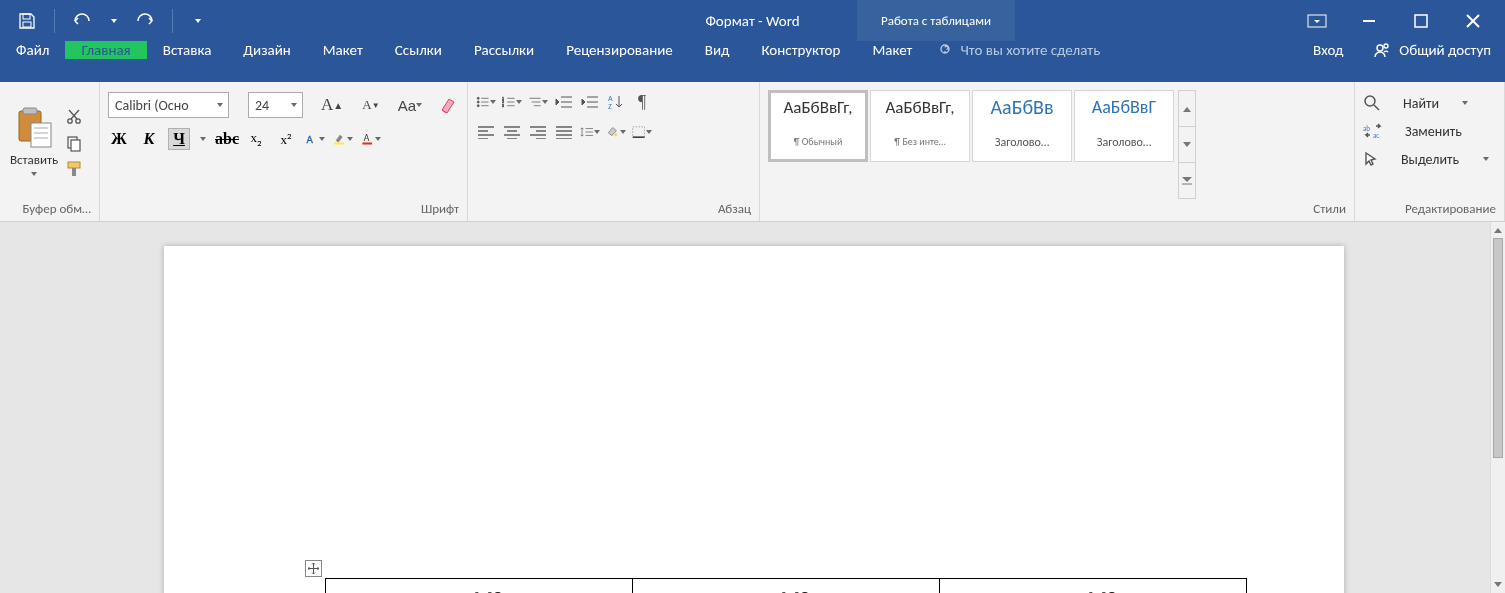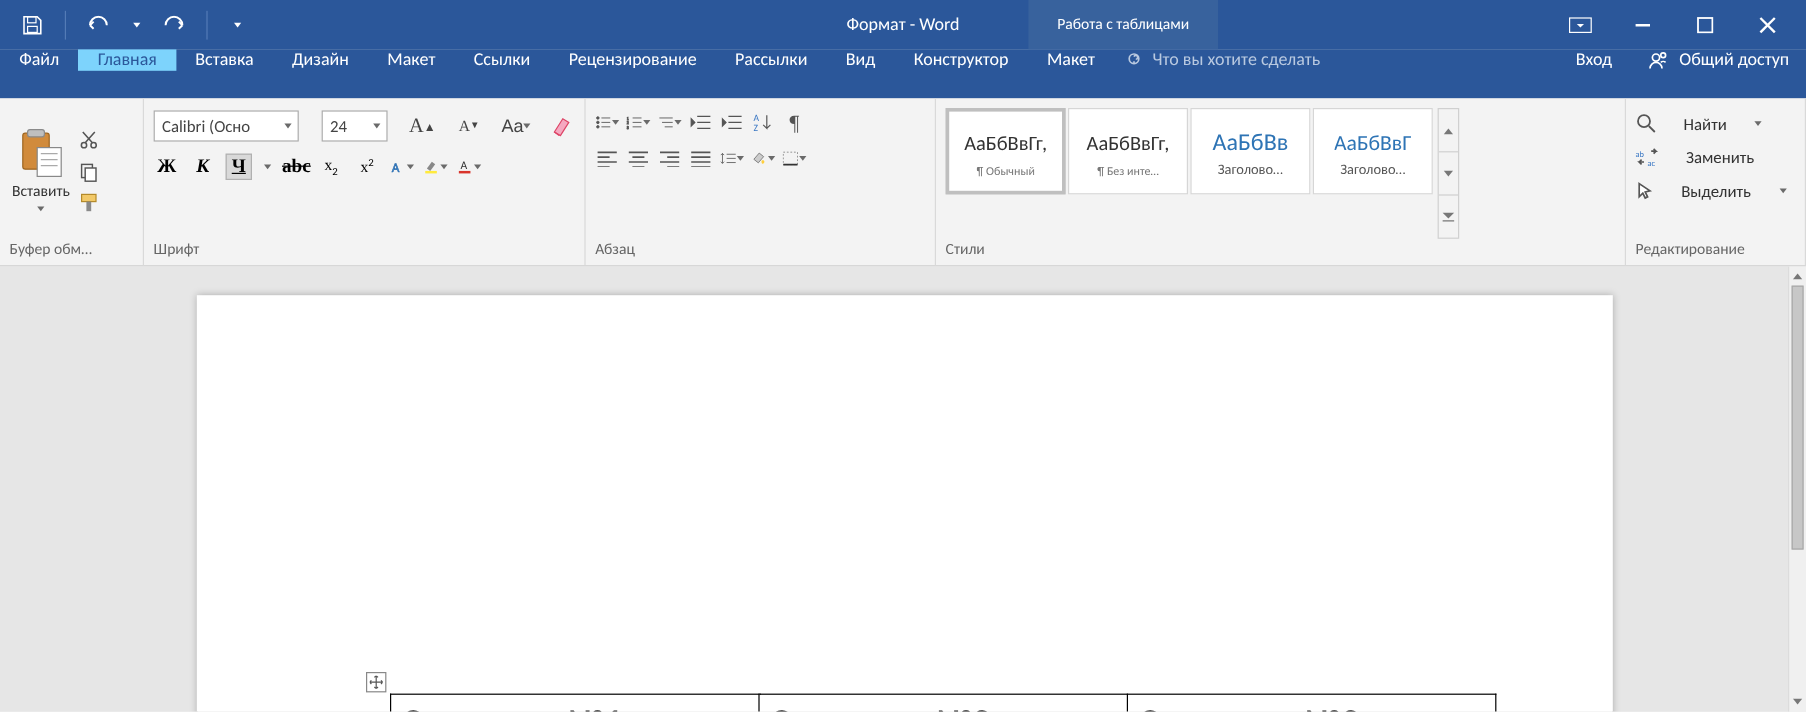--- a/index.html
+++ b/index.html
@@ -12,31 +12,31 @@
 .qat-btn svg { fill:#fff; stroke:#fff; }
 .sep-v { width:1px; height:24px; background:#537bb6; }
 .title-center { position:absolute; left:0; right:0; text-align:center; font-size:15px; pointer-events:none; }
 .context-tab { position:absolute; left:857px; top:0; height:41px; background:#38629d; padding:0 24px; display:flex; align-items:center; font-size:13px; }
 .win-controls { position:absolute; right:0; top:0; height:41px; display:flex; align-items:center; gap:28px; padding:0 20px; }
 .win-btn { width:24px; height:24px; display:flex; align-items:center; justify-content:center; cursor:pointer; }
 
 
 .tabs { height:41px; background:#2b579a; display:flex; align-items:flex-start; color:#fff; font-size:15px; }
 .tab { padding:0 16px; display:flex; align-items:center; cursor:pointer; white-space:nowrap; }
-.tab.active { background:#7dd3fc; color:#2b579a; }
+.tab.active { background:#22c55e; color:#2b579a; }
 .tell-me { display:flex; align-items:center; gap:6px; color:#b9c9e0; margin-left:10px; cursor:pointer; }
 .tell-me svg { stroke:#b9c9e0; fill:none; }
 .right-tabs { margin-left:auto; display:flex; align-items:stretch; }
 .share { display:flex; align-items:center; gap:8px; padding:0 14px; cursor:pointer; }
 
 
 .ribbon { height:140px; background:#f3f3f3; display:flex; border-bottom:1px solid #d0d0d0; }
 .group { border-right:1px solid #d9d9d9; padding:4px 8px 2px 8px; display:flex; flex-direction:column; position:relative; }
 .group-body { flex:1; display:flex; gap:4px; }
-.group-label { text-align:left; font-size:13px; color:#666; padding:2px 0 3px 0; position:relative; }
+.group-label { text-align:right; font-size:13px; color:#666; padding:2px 0 3px 0; position:relative; }
 
 .big-btn { display:flex; flex-direction:column; align-items:center; justify-content:center; gap:3px; cursor:pointer; font-size:13px; color:#333; padding:2px 2px; }
 .col { display:flex; flex-direction:column; gap:6px; justify-content:center; }
 .row { display:flex; align-items:center; gap:19px; }
 .ico { width:20px; height:20px; display:inline-flex; align-items:center; justify-content:center; cursor:pointer; }
 .ico svg { display:block; }
 .dd { width:9px; height:9px; display:inline-flex; align-items:center; justify-content:center; }
 .dd::after { content:""; border-left:3px solid transparent; border-right:3px solid transparent; border-top:4px solid #6a6a6a; }
 
 
@@ -48,26 +48,26 @@
 .font-size { width:34px; text-align:left; }
 .biu { font-family:"Times New Roman",serif; font-size:16px; width:22px; text-align:center; cursor:pointer; }
 .bold { font-weight:bold; }
 .italic { font-style:italic; font-weight:bold; }
 .under { text-decoration:underline; font-weight:bold; background:#d9d9d9; padding:1px 3px; border:1px solid #b0b0b0; }
 .strike { text-decoration:line-through;font-weight:bold; }
 .sub,.sup { font-size:13px; }
 .sub sub,.sup sup { font-size:9px; }
 
 
-.style-item { width:100px; height:72px; border:1px solid #d6d6d6; background:#fff; display:flex; flex-direction:column; align-items:center; justify-content:center; cursor:pointer; gap:0; }
+.style-item { width:100px; height:72px; border:1px solid #d6d6d6; background:#fff; display:flex; flex-direction:column; align-items:center; justify-content:flex-start; cursor:pointer; gap:0; }
 .style-item.sel { outline:3px solid #bfbfbf; outline-offset:-3px; }
 .style-prev { font-size:17px; color:#333; height:32px; display:flex; align-items:center; white-space:nowrap; overflow:hidden; max-width:94px; }
 .style-item:nth-child(3) .style-prev,
 .style-item:nth-child(4) .style-prev { color:#2e74b5; }
-.style-label { font-size:12px; color:#555; white-space:nowrap; overflow:hidden; max-width:94px; }
+.style-label { font-size:12px; color:#555; white-space:nowrap; overflow:hidden; max-width:94px;margin-top:12px; }
 .style-para { font-size:10px; color:#777; }
 .gallery-more { width:18px; display:flex; flex-direction:column; border:1px solid #d0d0d0; margin-left:2px; }
 .gallery-more div { flex:1; display:flex; align-items:center; justify-content:center; cursor:pointer; border-bottom:1px solid #d0d0d0; }
 .gallery-more div:last-child { border:none; }
 
 
 .edit-item { display:flex; align-items:center; gap:22px; font-size:14px; color:#333; cursor:pointer; height:26px; }
 
 
 .doc-wrap { position:absolute; left:0; right:15px; top:222px; bottom:0; background:#e6e6e6; overflow:hidden; }
@@ -143,22 +143,22 @@
   </div>
 </div>
 
 <div class="tabs">
   <div class="tab">Файл</div>
   <div class="tab active">Главная</div>
   <div class="tab">Вставка</div>
   <div class="tab">Дизайн</div>
   <div class="tab">Макет</div>
   <div class="tab">Ссылки</div>
+  <div class="tab">Рассылки</div>
   <div class="tab">Рецензирование</div>
-  <div class="tab">Рассылки</div>
   <div class="tab">Вид</div>
   <div class="tab">Конструктор</div>
   <div class="tab">Макет</div>
   <div class="tell-me">
     <svg width="16" height="16" viewBox="0 0 16 16">
         <circle cx="7" cy="7" r="4" stroke-width="1.4"></circle>
         <path d="M7 9v2M7 5.2a1.6 1.6 0 1 1 1.5 2.2" stroke-width="1.4"></path>
       </svg>
     <span>Что вы хотите сделать</span>
   </div>
@@ -171,21 +171,21 @@
           <circle cx="13" cy="5" r="2"></circle>
           <path d="M11 11c1-1 3-1 4 0"></path>
         </svg>
       <span>Общий доступ</span>
     </div>
   </div>
 </div>
 
 <div class="ribbon">
 
-  <div class="group" style="width:120px">
+  <div class="group" style="width:100px">
     <div class="group-body">
       <div class="big-btn">
         <div class="clip-icon">
           <svg width="42" height="42" viewBox="0 0 42 42">
               <rect x="6" y="4" width="22" height="30" rx="2" fill="#d18b3c" stroke="#9d6520"></rect>
               <rect x="10" y="1" width="14" height="6" rx="2" fill="#bfbfbf" stroke="#8a8a8a"></rect>
               <rect x="18" y="16" width="20" height="24" fill="#fff" stroke="#888"></rect>
               <line x1="21" y1="21" x2="35" y2="21" stroke="#aaa"></line>
               <line x1="21" y1="26" x2="35" y2="26" stroke="#aaa"></line>
               <line x1="21" y1="31" x2="35" y2="31" stroke="#aaa"></line>

